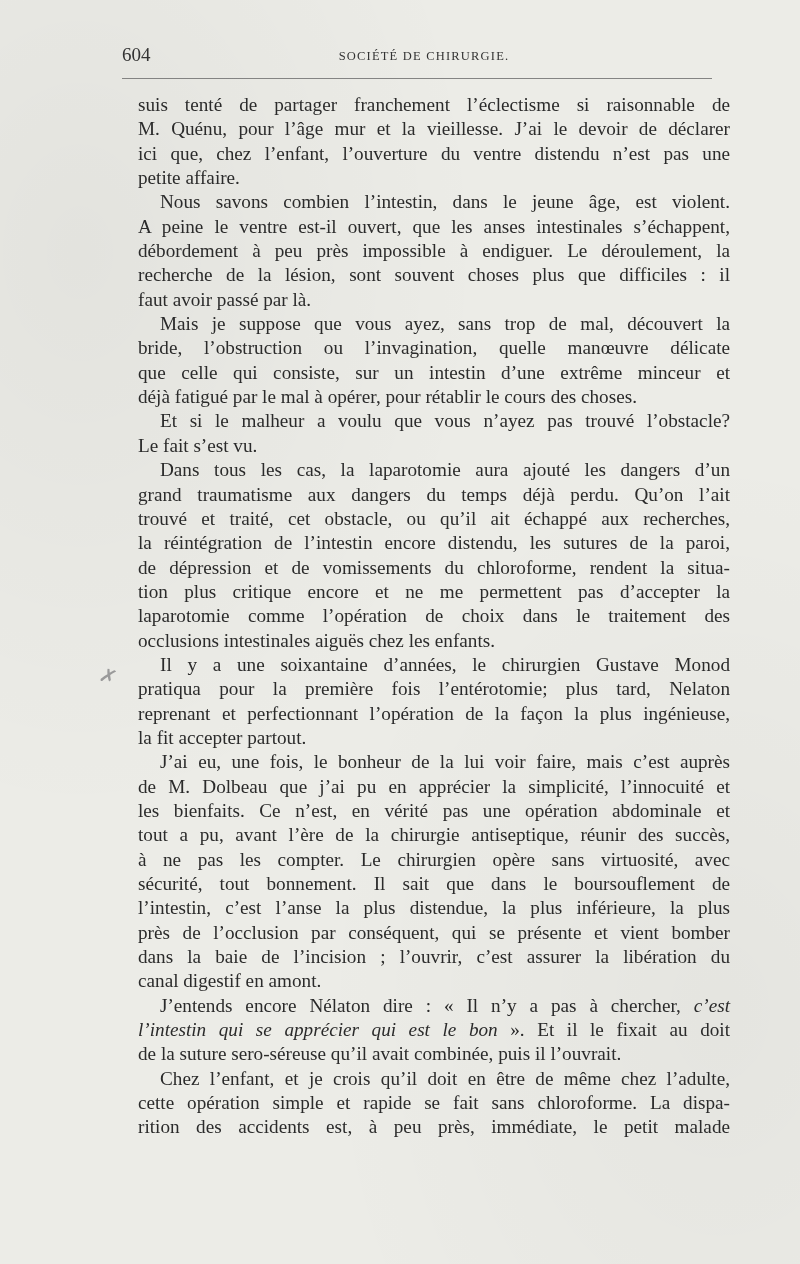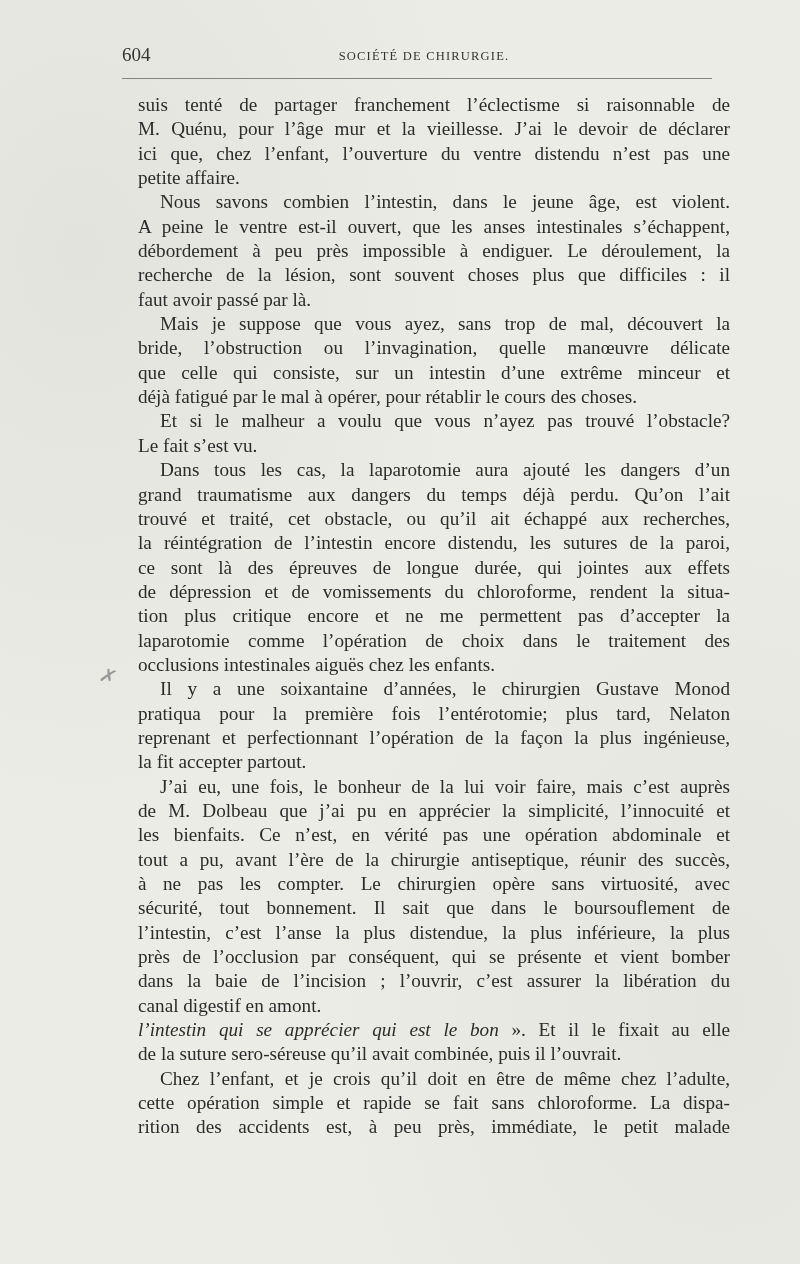--- a/index.html
+++ b/index.html
@@ -139,21 +139,20 @@
     <p>
       <span class="line indent">Et si le malheur a voulu que vous n’ayez pas trouvé l’obstacle?</span>
       <span class="line last">Le fait s’est vu.</span>
     </p>
 
     <p>
       <span class="line indent">Dans tous les cas, la laparotomie aura ajouté les dangers d’un</span>
       <span class="line">grand traumatisme aux dangers du temps déjà perdu. Qu’on l’ait</span>
       <span class="line">trouvé et traité, cet obstacle, ou qu’il ait échappé aux recherches,</span>
       <span class="line">la réintégration de l’intestin encore distendu, les sutures de la paroi,</span>
-      <span class="line">ce sont là des épreuves de longue durée, qui jointes aux effets</span>
       <span class="line">de dépression et de vomissements du chloroforme, rendent la situa-</span>
       <span class="line">tion plus critique encore et ne me permettent pas d’accepter la</span>
       <span class="line">laparotomie comme l’opération de choix dans le traitement des</span>
       <span class="line last">occlusions intestinales aiguës chez les enfants.</span>
     </p>
 
     <p>
       <span class="line indent">Il y a une soixantaine d’années, le chirurgien Gustave Monod</span>
       <span class="line">pratiqua pour la première fois l’entérotomie; plus tard, Nelaton</span>
       <span class="line">reprenant et perfectionnant l’opération de la façon la plus ingénieuse,</span>
@@ -167,21 +166,22 @@
       <span class="line">tout a pu, avant l’ère de la chirurgie antiseptique, réunir des succès,</span>
       <span class="line">à ne pas les compter. Le chirurgien opère sans virtuosité, avec</span>
       <span class="line">sécurité, tout bonnement. Il sait que dans le boursouflement de</span>
       <span class="line">l’intestin, c’est l’anse la plus distendue, la plus inférieure, la plus</span>
       <span class="line">près de l’occlusion par conséquent, qui se présente et vient bomber</span>
       <span class="line">dans la baie de l’incision ; l’ouvrir, c’est assurer la libération du</span>
       <span class="line last">canal digestif en amont.</span>
     </p>
 
     <p>
-      <span class="line"><em>l’intestin qui se apprécier qui est le bon</em><span> ». Et il le fixait au elle</span></span>
+      <span class="line indent"><span>J’entends encore Nélaton dire : « Il n’y a pas à chercher, </span><em>c’est</em></span>
+      <span class="line"><em>l’intestin qui se apprécier qui est le bon</em><span> ». Et il le fixait au doit</span></span>
       <span class="line last">de la suture sero-séreuse qu’il avait combinée, puis il l’ouvrait.</span>
     </p>
 
     <p>
       <span class="line indent">Chez l’enfant, et je crois qu’il doit en être de même chez l’adulte,</span>
       <span class="line">cette opération simple et rapide se fait sans chloroforme. La dispa-</span>
       <span class="line">rition des accidents est, à peu près, immédiate, le petit malade</span>
     </p>
 
   </div>

